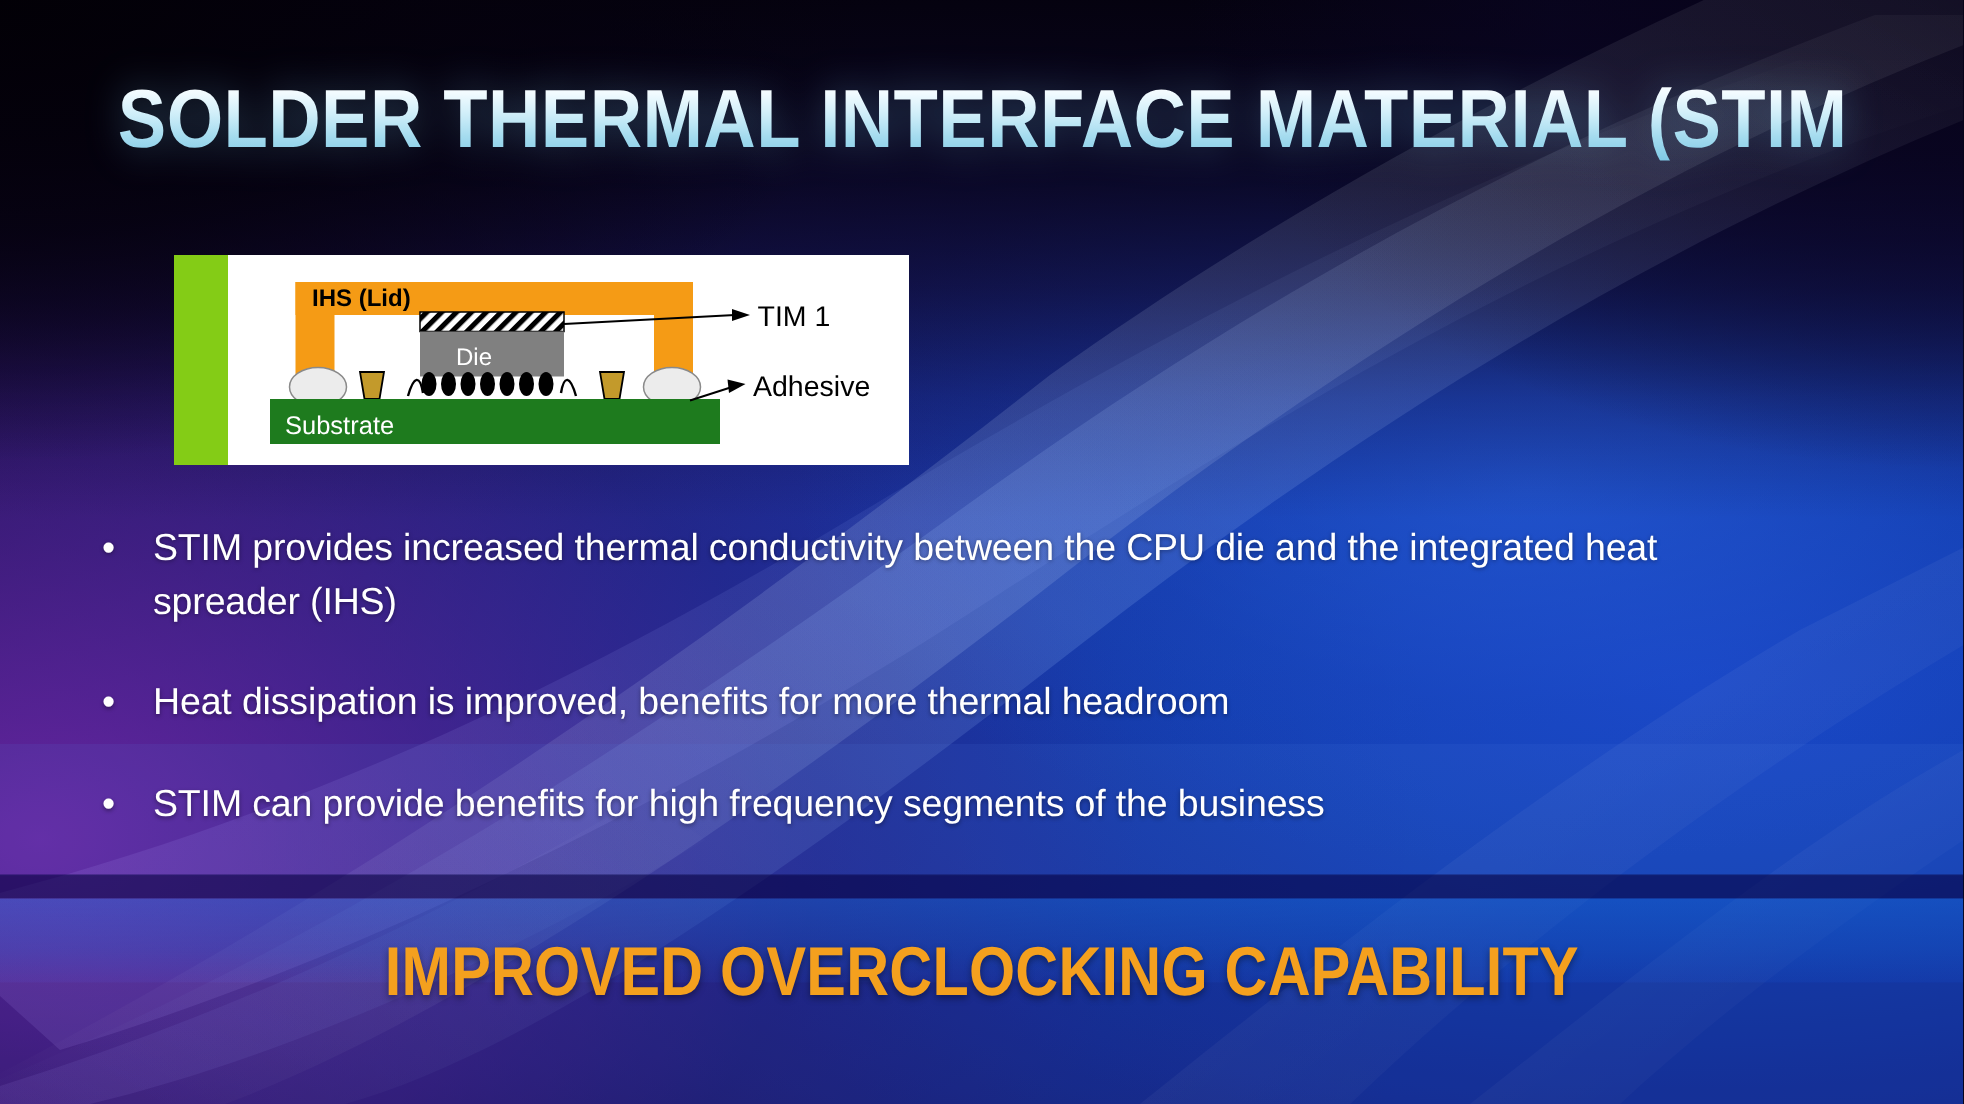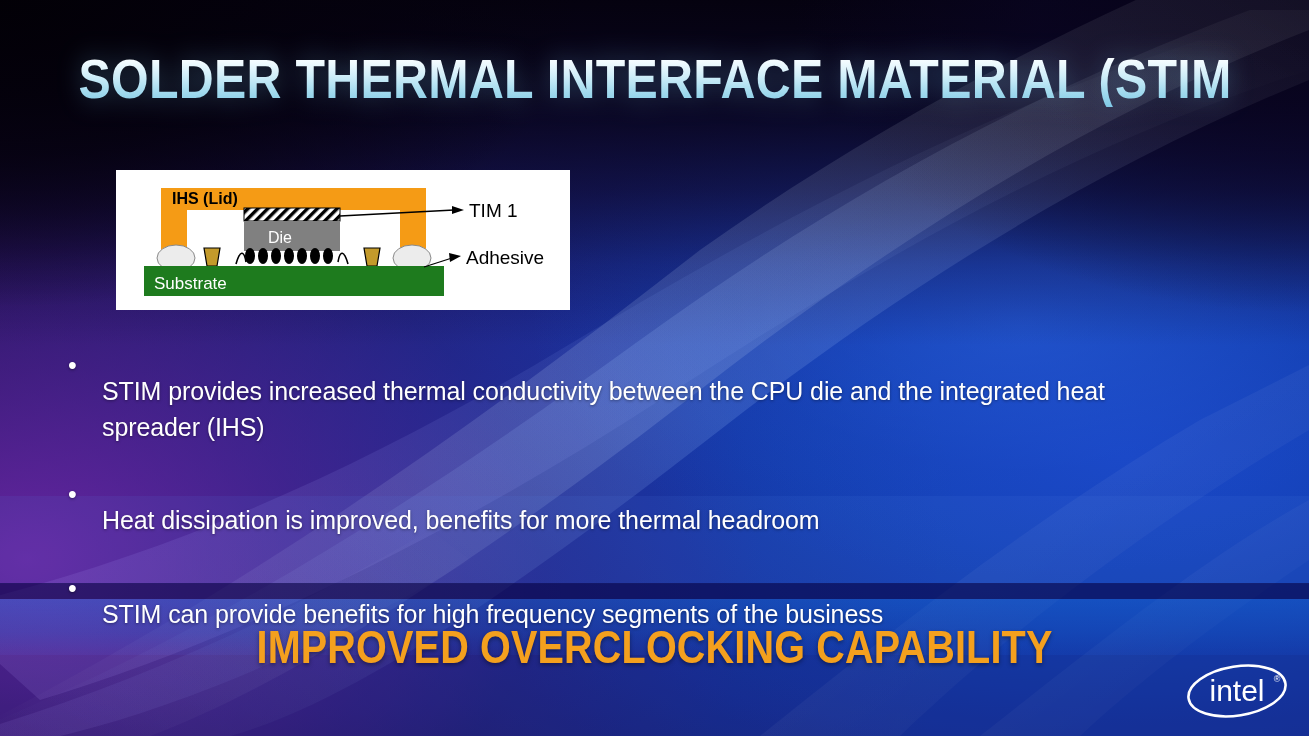--- a/index.html
+++ b/index.html
@@ -83,20 +83,21 @@
 
   
   .diagram-card {
     position: absolute;
     left: 116px;
     top: 170px;
     width: 454px;
     height: 140px;
     background: #84cc16;
     overflow: hidden;
+    padding-left: 36px;
   }
   .diagram-card svg { display: block; width: 100%; height: 100%; }
 
   
   .lead-paragraph {
     position: absolute;
     left: 594px;
     top: 184px;
     width: 625px;
     color: #ffffff;
@@ -124,21 +125,21 @@
     letter-spacing: -0.1px;
     text-shadow: 0 1px 3px rgba(0,0,0,0.40);
   }
   .bullet-marker {
     flex: 0 0 auto;
     width: 34px;
     font-size: 25px;
     line-height: 1.42;
     color: #ffffff;
   }
-  .bullet-text { flex: 1 1 auto; margin-top: 26px; }
+  .bullet-text { flex: 1 1 auto; }
 
   
   .footer-headline {
     position: absolute;
     top: 624px;
     left: 0; right: 0;
     text-align: center;
     font-family: "Liberation Sans Narrow", "Liberation Sans", sans-serif;
     font-weight: 700;
     font-size: 46px;
@@ -285,21 +286,14 @@
       <span class="bullet-text">Heat dissipation is improved, benefits for more thermal headroom</span>
     </div>
     <div class="bullet-row">
       <span class="bullet-marker">•</span>
       <span class="bullet-text">STIM can provide benefits for high frequency segments of the business</span>
     </div>
   </div>
 
   <div class="footer-headline">IMPROVED OVERCLOCKING CAPABILITY</div>
 
-  <div class="intel-logo">
-    <svg viewBox="0 0 112 58">
-      <ellipse cx="56" cy="29" rx="49" ry="24.5" fill="none" stroke="#ffffff" stroke-width="2.6" transform="rotate(-9 56 29)"></ellipse>
-      <text x="56" y="39" text-anchor="middle" font-family="Liberation Sans, sans-serif" font-size="30" font-weight="400" fill="#ffffff">intel</text>
-      <text x="96" y="20" text-anchor="middle" font-family="Liberation Sans, sans-serif" font-size="9" fill="#ffffff">®</text>
-    </svg>
-  </div>
 
 </div>
 
 </body></html>

